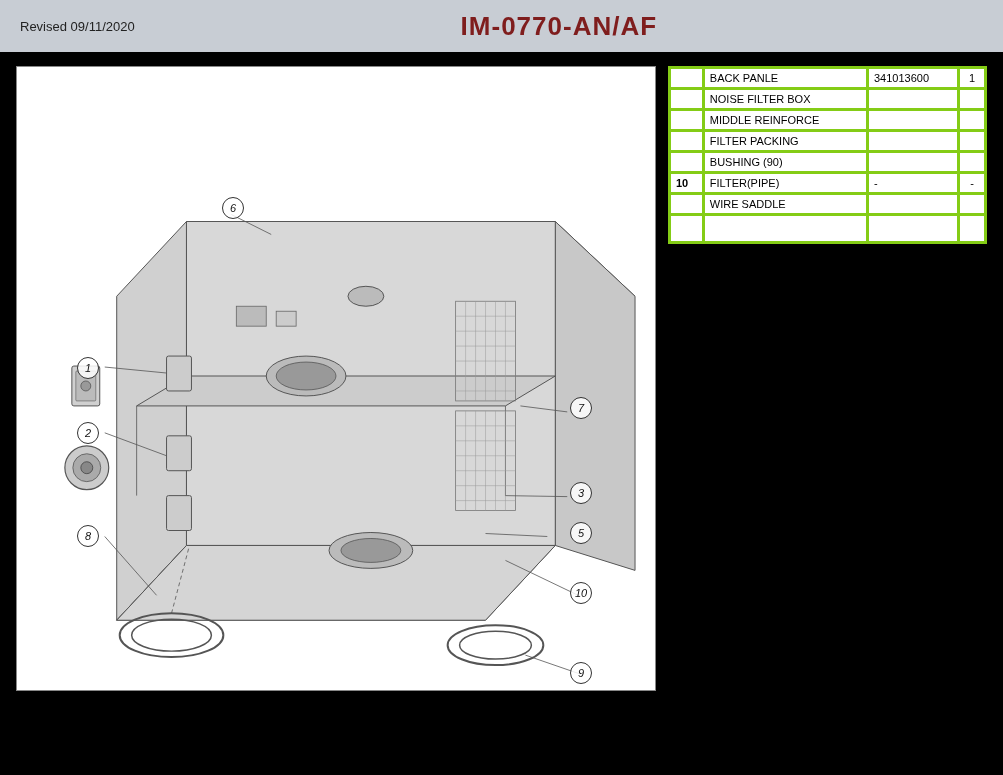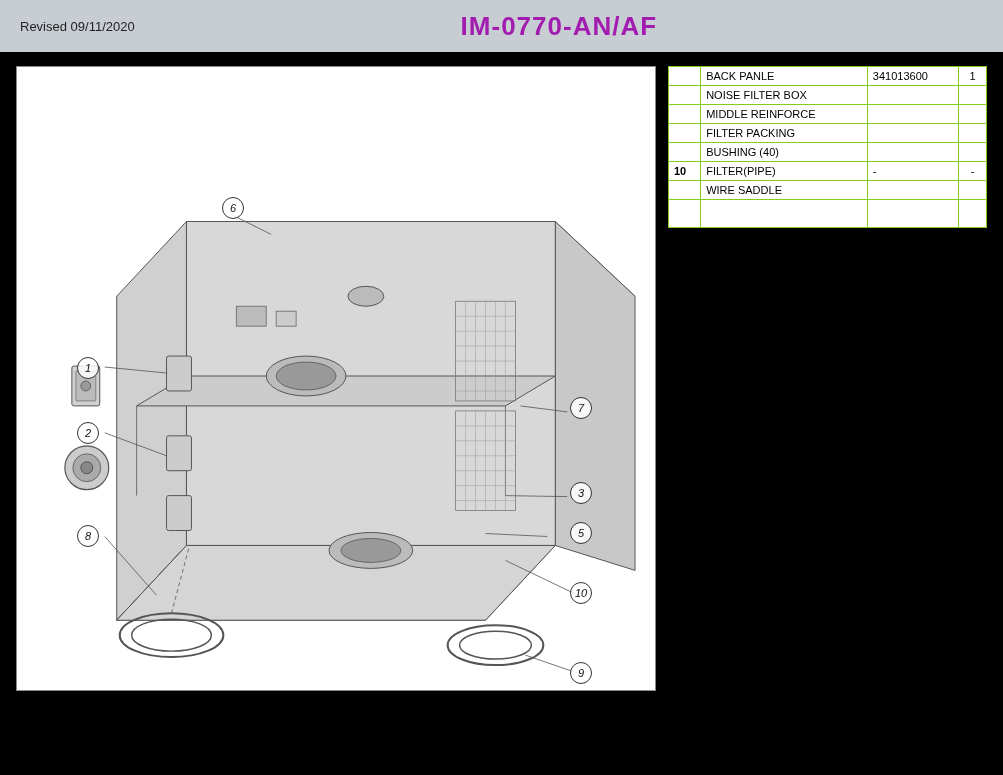--- a/index.html
+++ b/index.html
@@ -35,21 +35,21 @@
       font-size: 13px;
       color: #222;
       font-weight: normal;
     }
 
     .header-title {
       flex: 1;
       text-align: center;
       font-size: 26px;
       font-weight: bold;
-      color: #a21caf;
+      color: #7f1d1d;
       letter-spacing: 1px;
     }
 
     
     .main-content {
       flex: 1;
       display: flex;
       padding: 14px 16px 14px 16px;
       gap: 12px;
     }
@@ -72,21 +72,21 @@
       padding-top: 0;
     }
 
     .parts-table {
       border-collapse: collapse;
       width: 100%;
       font-size: 11px;
     }
 
     .parts-table td, .parts-table th {
-      border: 1px solid #84cc16;
+      border: 3px solid #84cc16;
       padding: 3px 5px;
       white-space: nowrap;
       color: #000;
       background: #fff;
     }
 
     .parts-table tr.has-number td:first-child {
       font-weight: bold;
     }
 
@@ -283,21 +283,21 @@
             <td class="qty-col"></td>
           </tr>
           <tr>
             <td></td>
             <td>FILTER PACKING</td>
             <td class="part-num-col"></td>
             <td class="qty-col"></td>
           </tr>
           <tr>
             <td></td>
-            <td>BUSHING (40)</td>
+            <td>BUSHING (90)</td>
             <td class="part-num-col"></td>
             <td class="qty-col"></td>
           </tr>
           <tr class="has-number">
             <td>10</td>
             <td>FILTER(PIPE)</td>
             <td class="part-num-col">-</td>
             <td class="qty-col">-</td>
           </tr>
           <tr>

